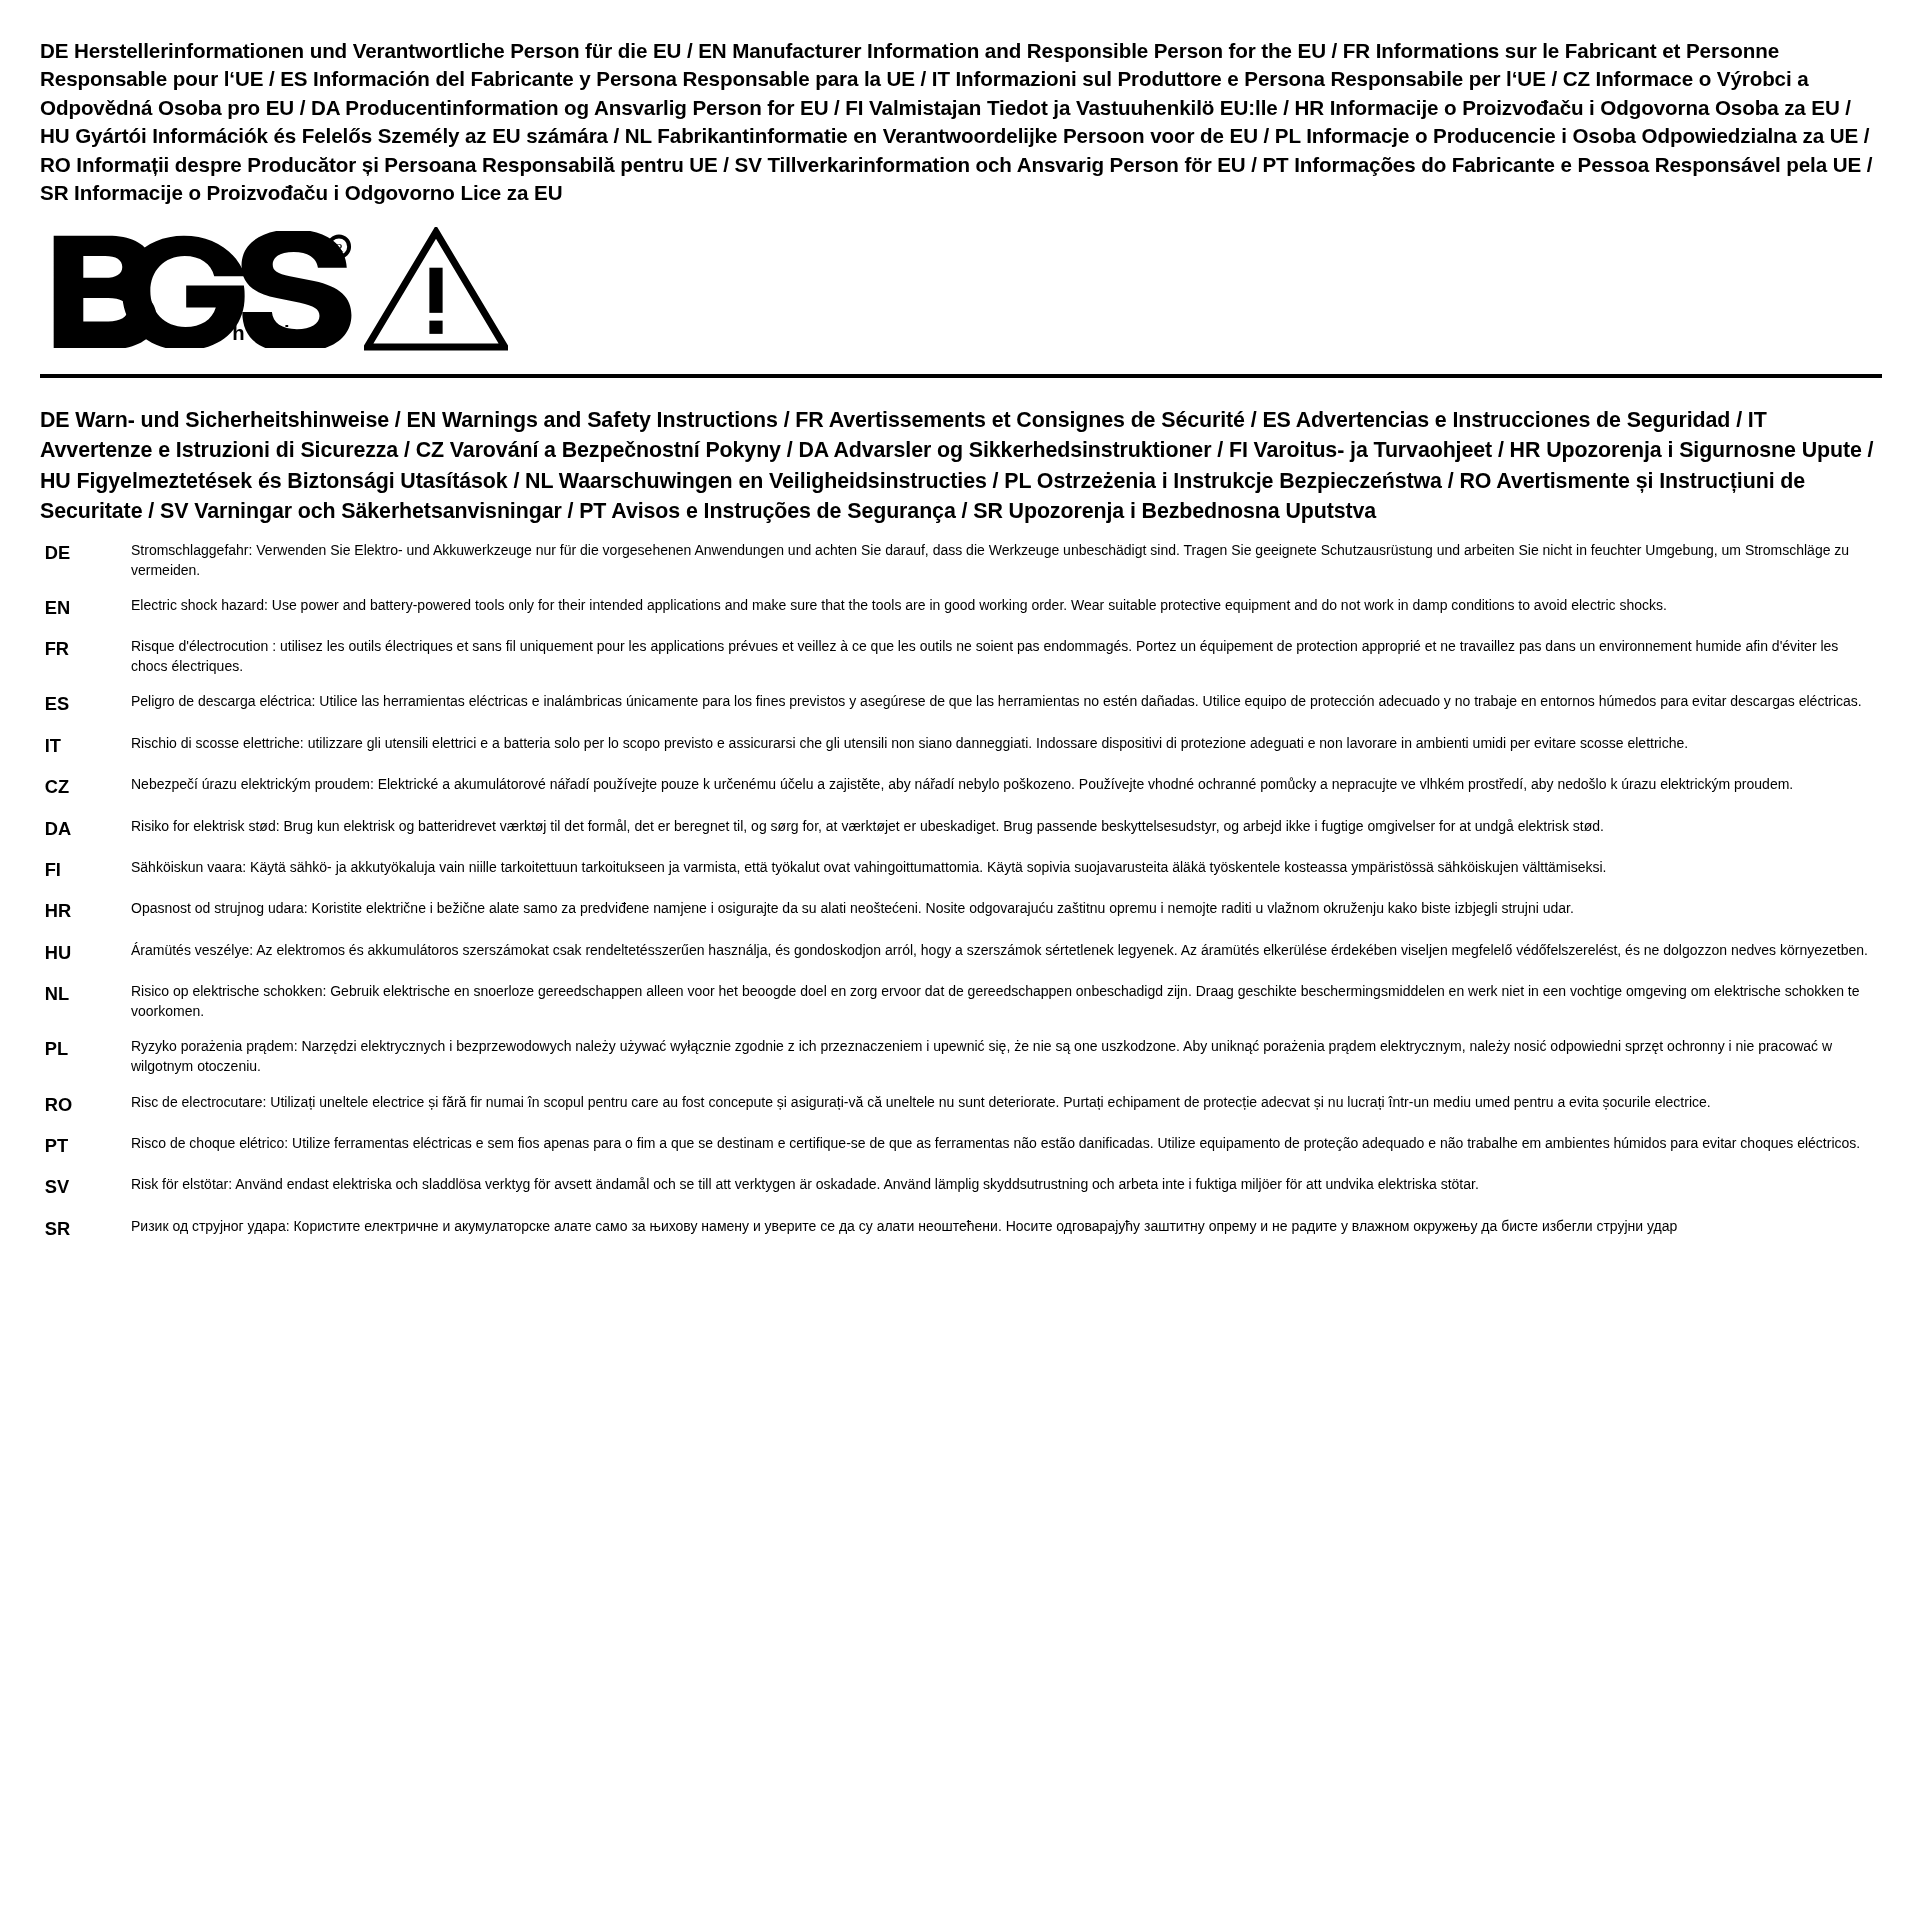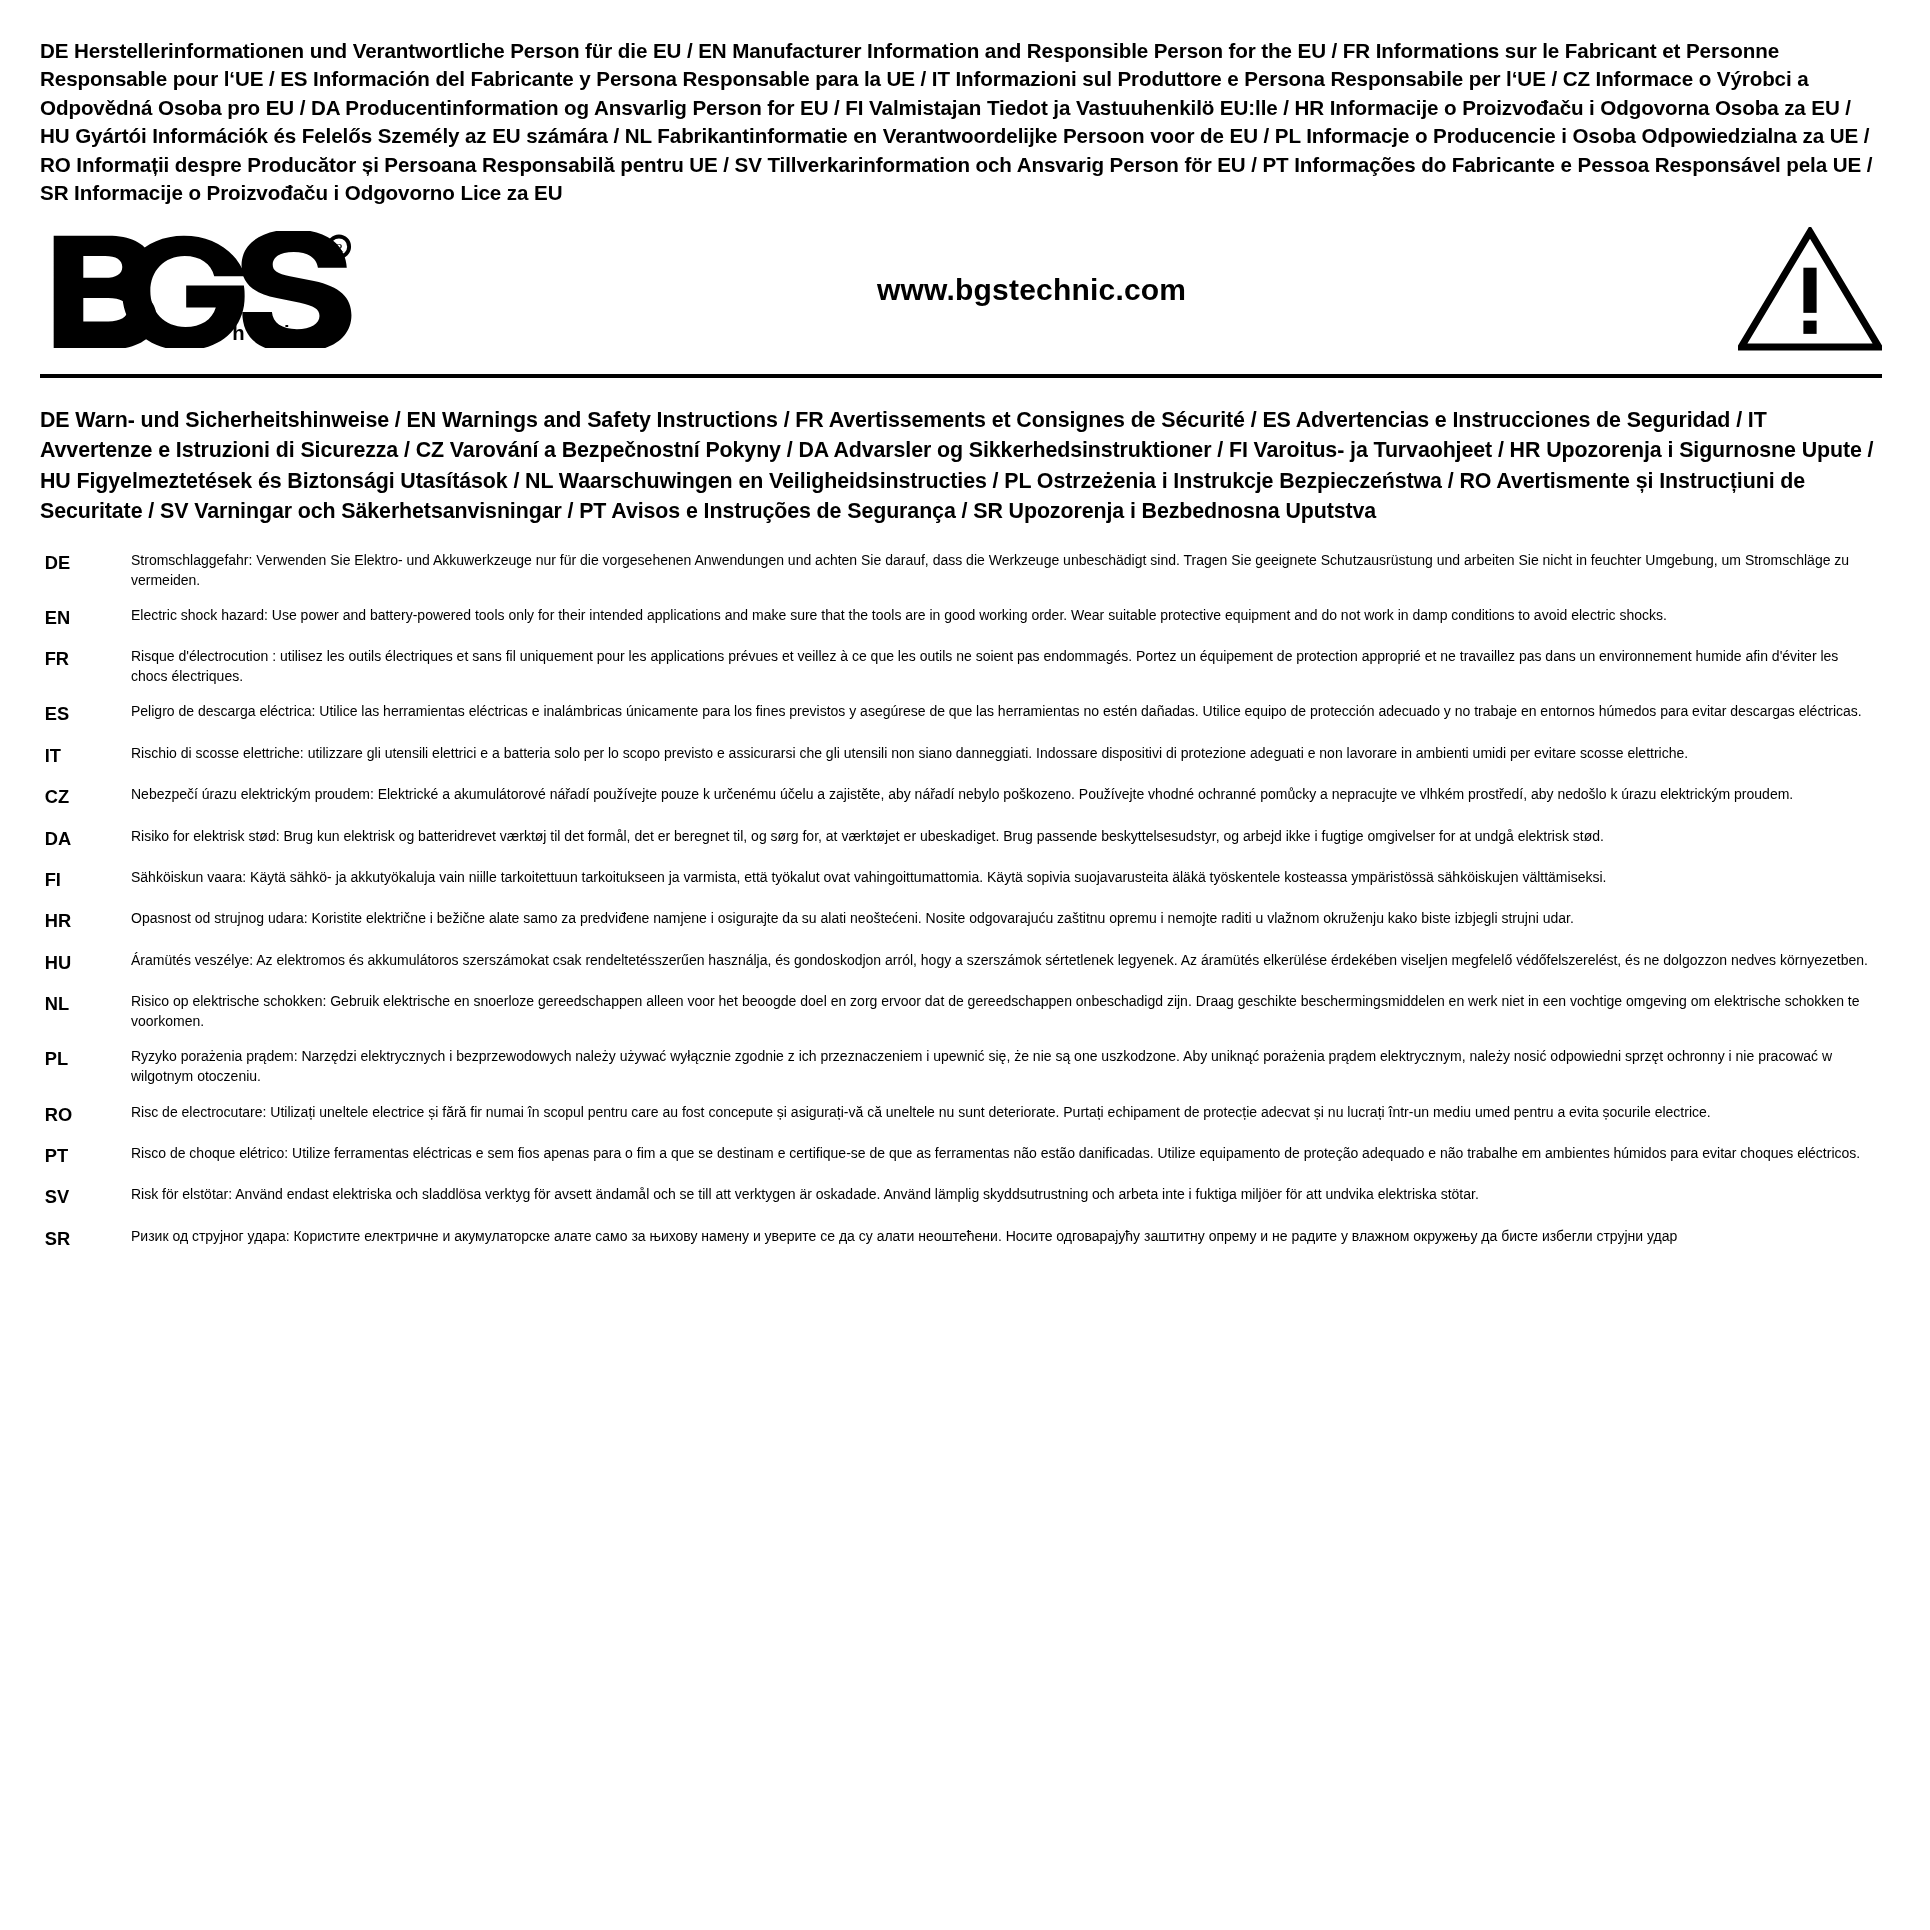--- a/index.html
+++ b/index.html
@@ -74,21 +74,21 @@
     justify-content: flex-end;
     align-items: center;
   }
 
   
   .warn-heading {
     font-size: 21.4px;
     font-weight: bold;
     line-height: 1.42;
     letter-spacing: -0.1px;
-    margin: 0 0 23px 0;
+    margin: 0 0 13px 0;
   }
 
   
   .rows {
     margin-top: 6.2px;
   }
   .row {
     display: flex;
     margin-bottom: 15px;
     gap: 16px;
@@ -134,21 +134,20 @@
 
           <circle cx="372" cy="20" r="13" fill="none" stroke="#000" stroke-width="5"></circle>
           <text x="372" y="27" font-size="17" text-anchor="middle" font-family="'Liberation Serif', serif">R</text>
         </g>
         <text x="146" y="140" font-size="26" font-weight="bold" letter-spacing="5" font-family="'Liberation Sans', sans-serif">t e c h n i c</text>
       </svg>
     </div>
 
 
 
-    <div class="web">www.bgstechnic.com</div>
 
     <div class="warn-tri">
       <svg width="144" height="125" viewBox="0 0 185 160">
         <path d="M92.5 6 L181 154 H4 Z" fill="none" stroke="#000" stroke-width="9" stroke-linejoin="miter"></path>
         <rect x="84" y="52" width="17" height="58" fill="#000"></rect>
         <rect x="84" y="120" width="17" height="17" fill="#000"></rect>
       </svg>
     </div>
   </div>
 

